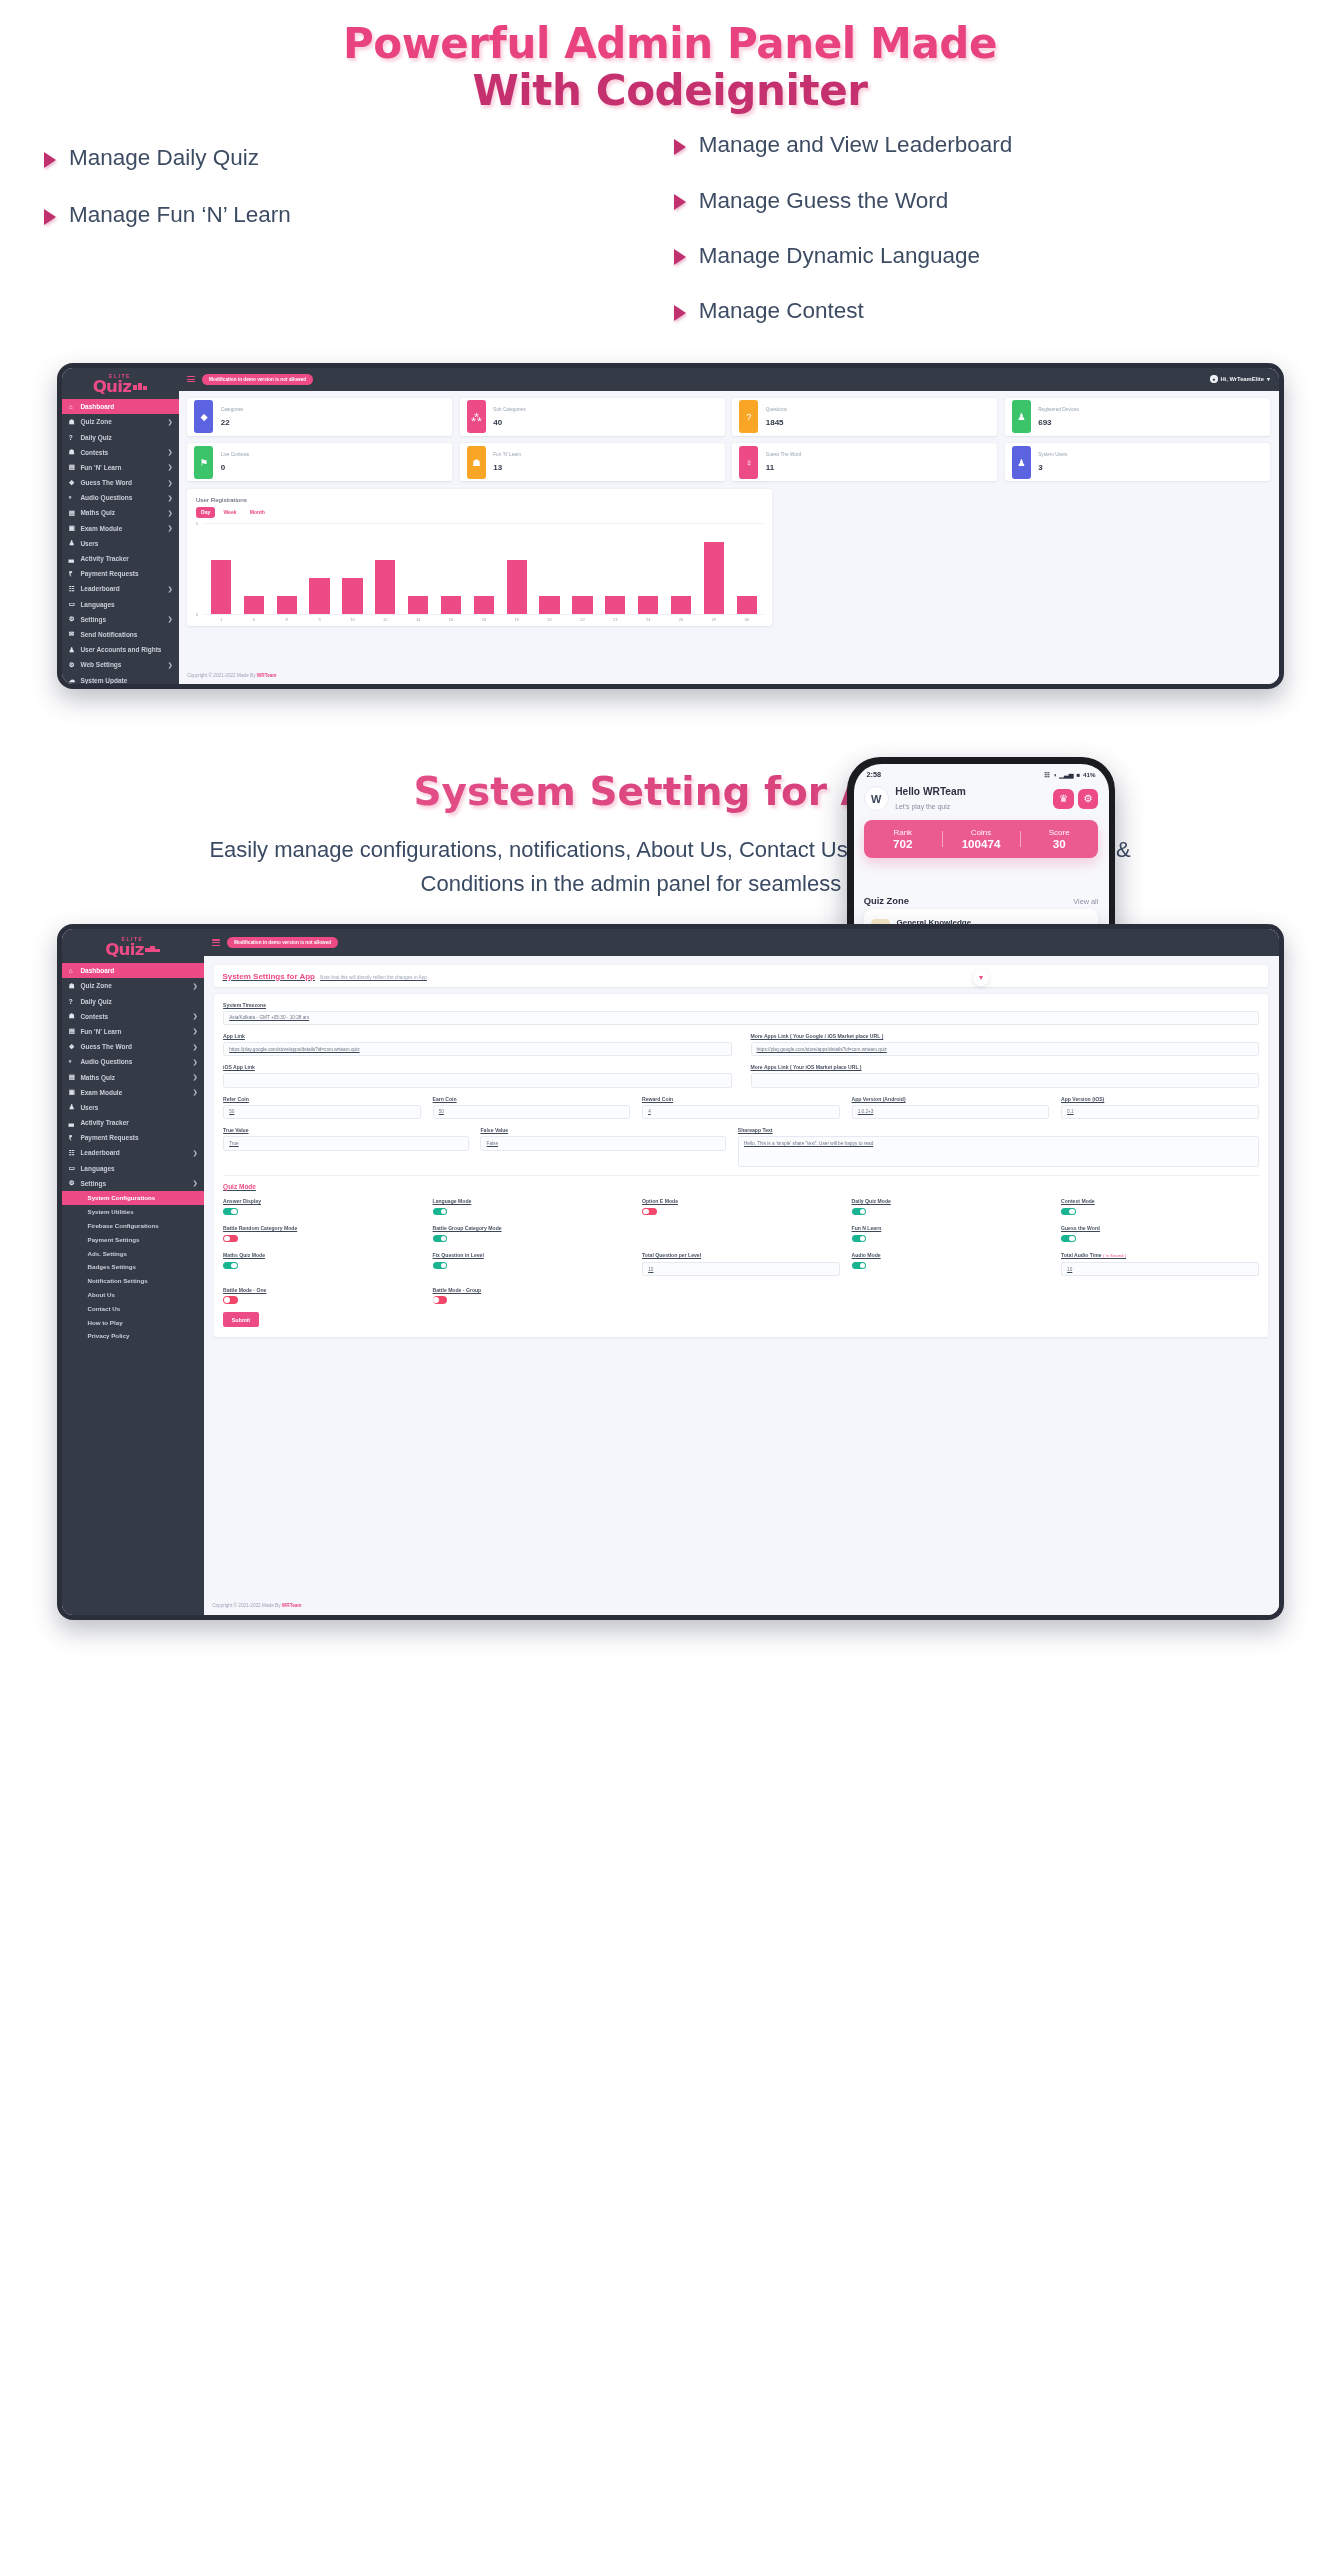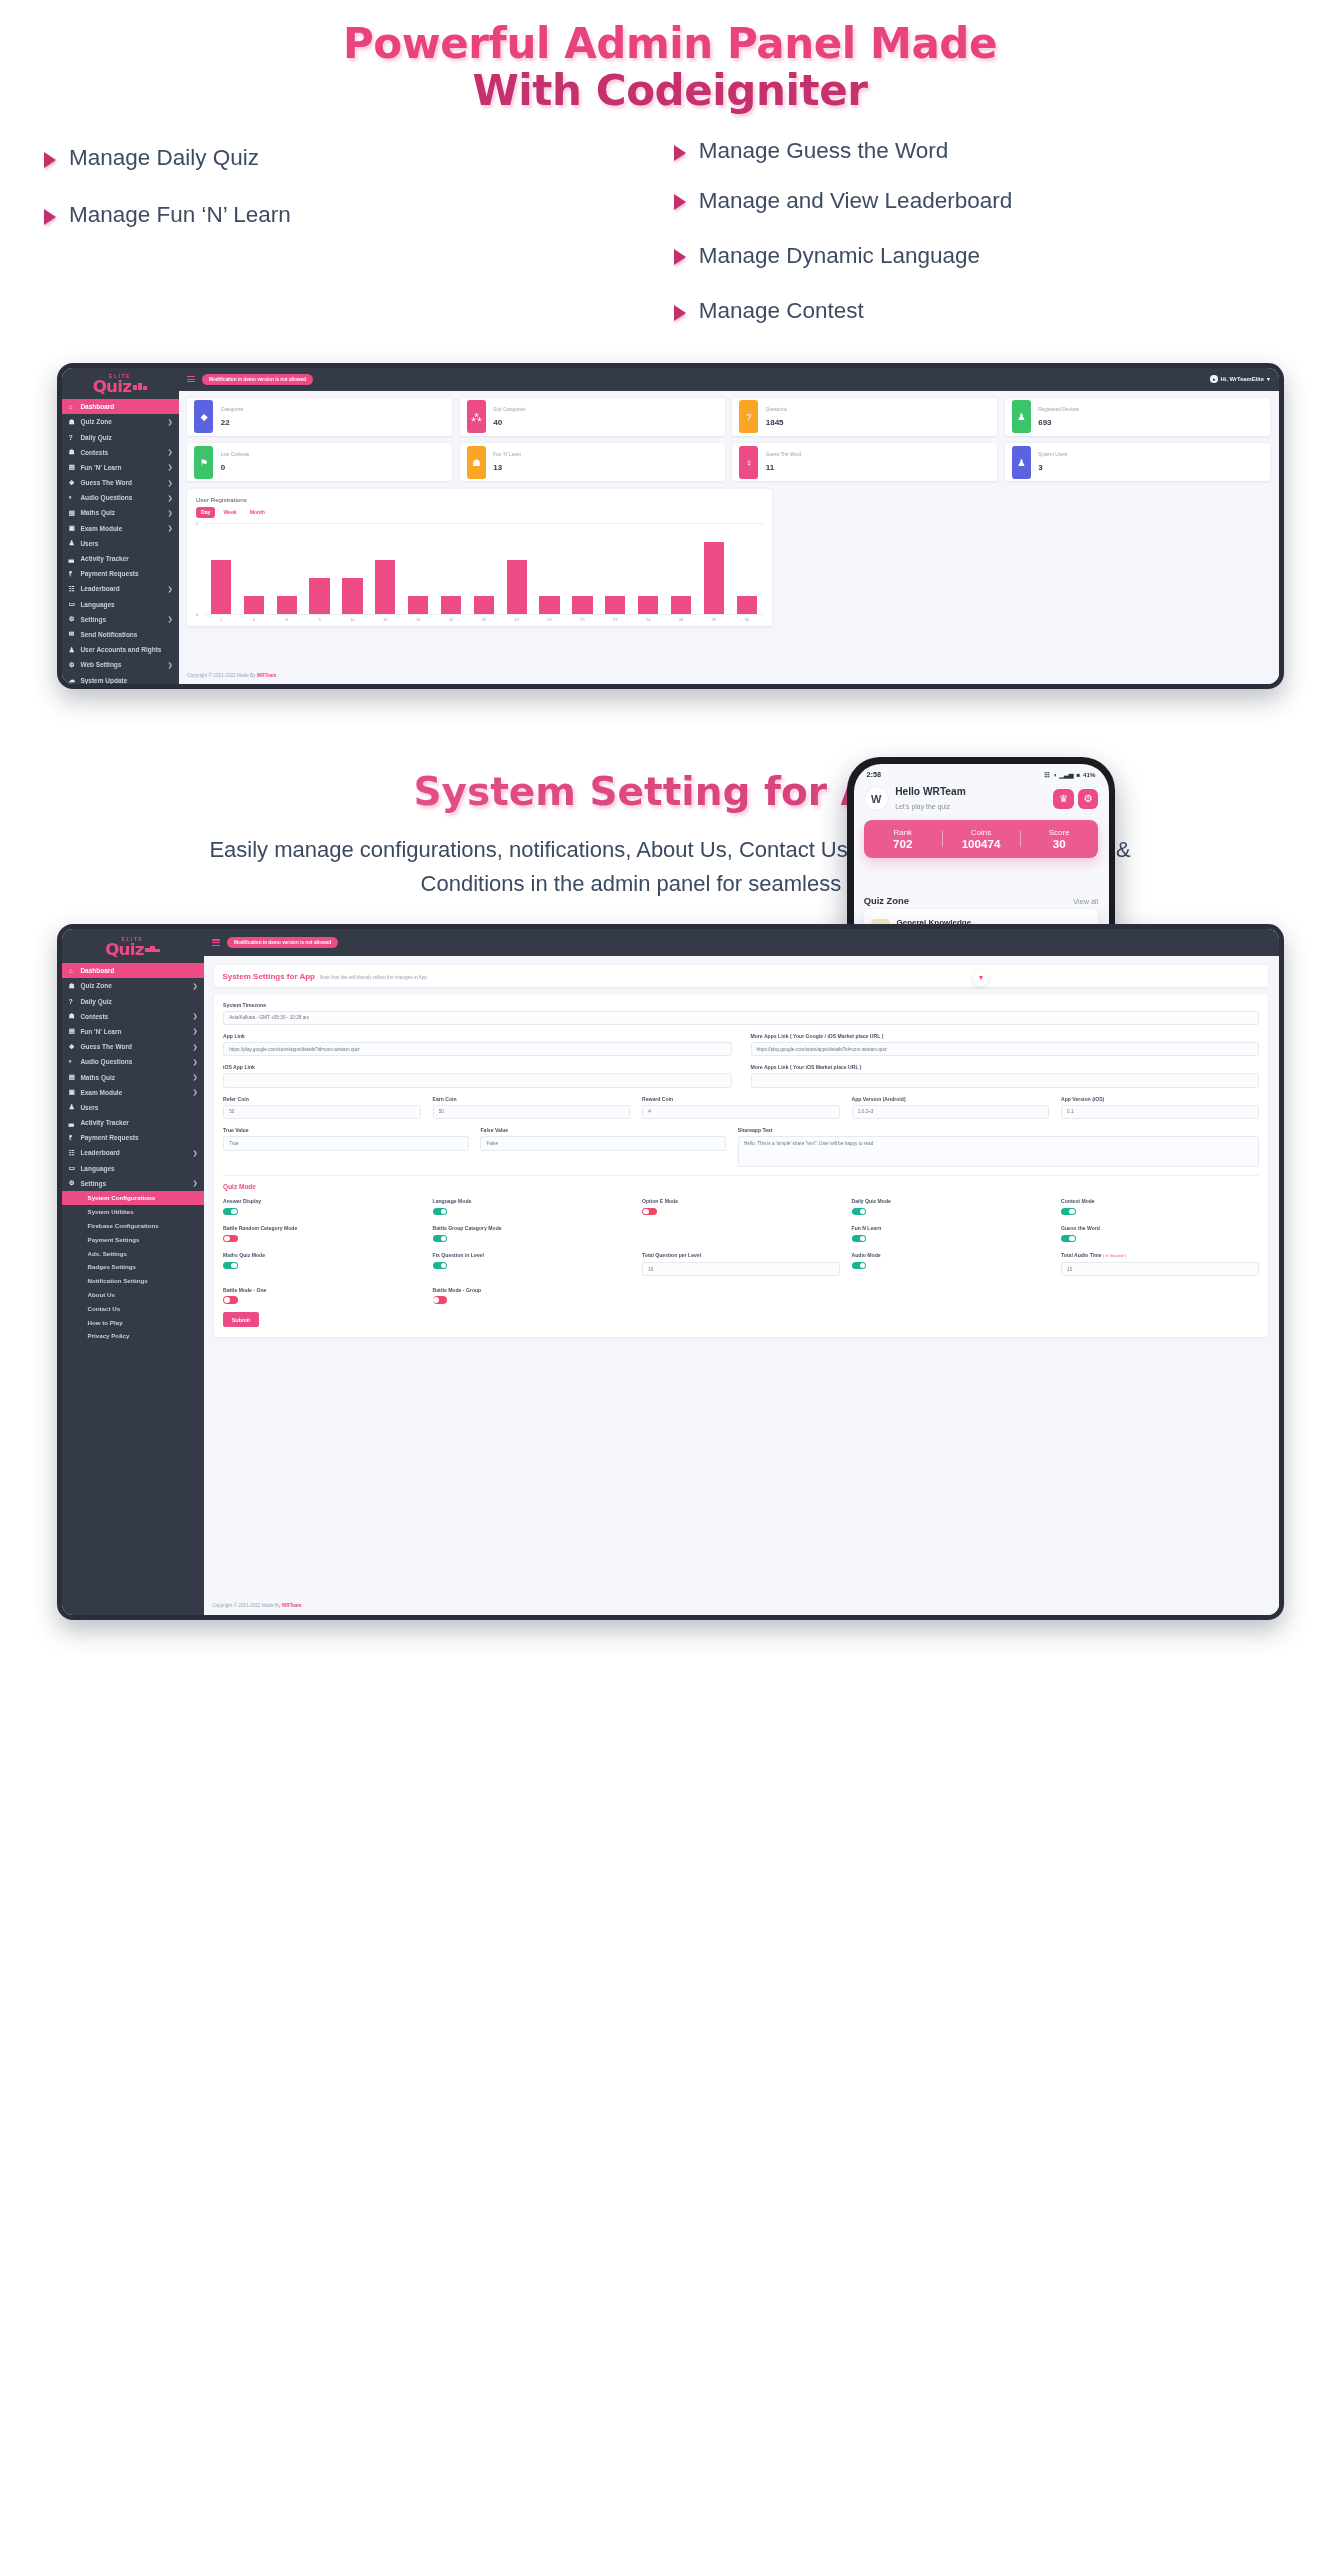--- a/index.html
+++ b/index.html
@@ -329,27 +329,27 @@
     <div class="feat" style="margin-top:13px;">
       <span class="tri"></span>
       <span class="txt">Manage Daily Quiz</span>
     </div>
     <div class="feat" style="margin-top:7.3px;">
       <span class="tri"></span>
       <span class="txt">Manage Fun ‘N’ Learn</span>
     </div>
   </div>
   <div class="feat-col">
+    <div class="feat">
+      <span class="tri"></span>
+      <span class="txt">Manage and View Leaderboard</span>
+    </div>
     <div class="feat" style="margin-top:5.8px;">
       <span class="tri"></span>
       <span class="txt">Manage Guess the Word</span>
-    </div>
-    <div class="feat">
-      <span class="tri"></span>
-      <span class="txt">Manage and View Leaderboard</span>
     </div>
     <div class="feat" style="margin-top:5.8px;">
       <span class="tri"></span>
       <span class="txt">Manage Dynamic Language</span>
     </div>
     <div class="feat" style="margin-top:5.8px;">
       <span class="tri"></span>
       <span class="txt">Manage Contest</span>
     </div>
   </div>
@@ -866,21 +866,21 @@
 
     <div class="content">
       <div class="topbar" style="height:27.6px;">
         <span class="burger">
             <i></i>
             <i></i>
             <i></i>
           </span>
         <span class="demo-pill">Modification in demo version is not allowed</span>
       </div>
-      <div class="page" style="padding:8.7px 10.2px;">
+      <div class="page" style="padding:8.7px 10.2px;text-decoration:underline;">
         <div class="sp-header">
           <span class="sp-h1">System Settings for App</span>
           <span class="sp-note">Note that this will directly reflect the changes in App</span>
         </div>
 
         <div class="sp-body">
           <div class="fgroup">
             <label class="fl">System Timezone</label>
             <div class="fi">Asia/Kolkata - GMT +05:30 - 10:28 am</div>
           </div>

